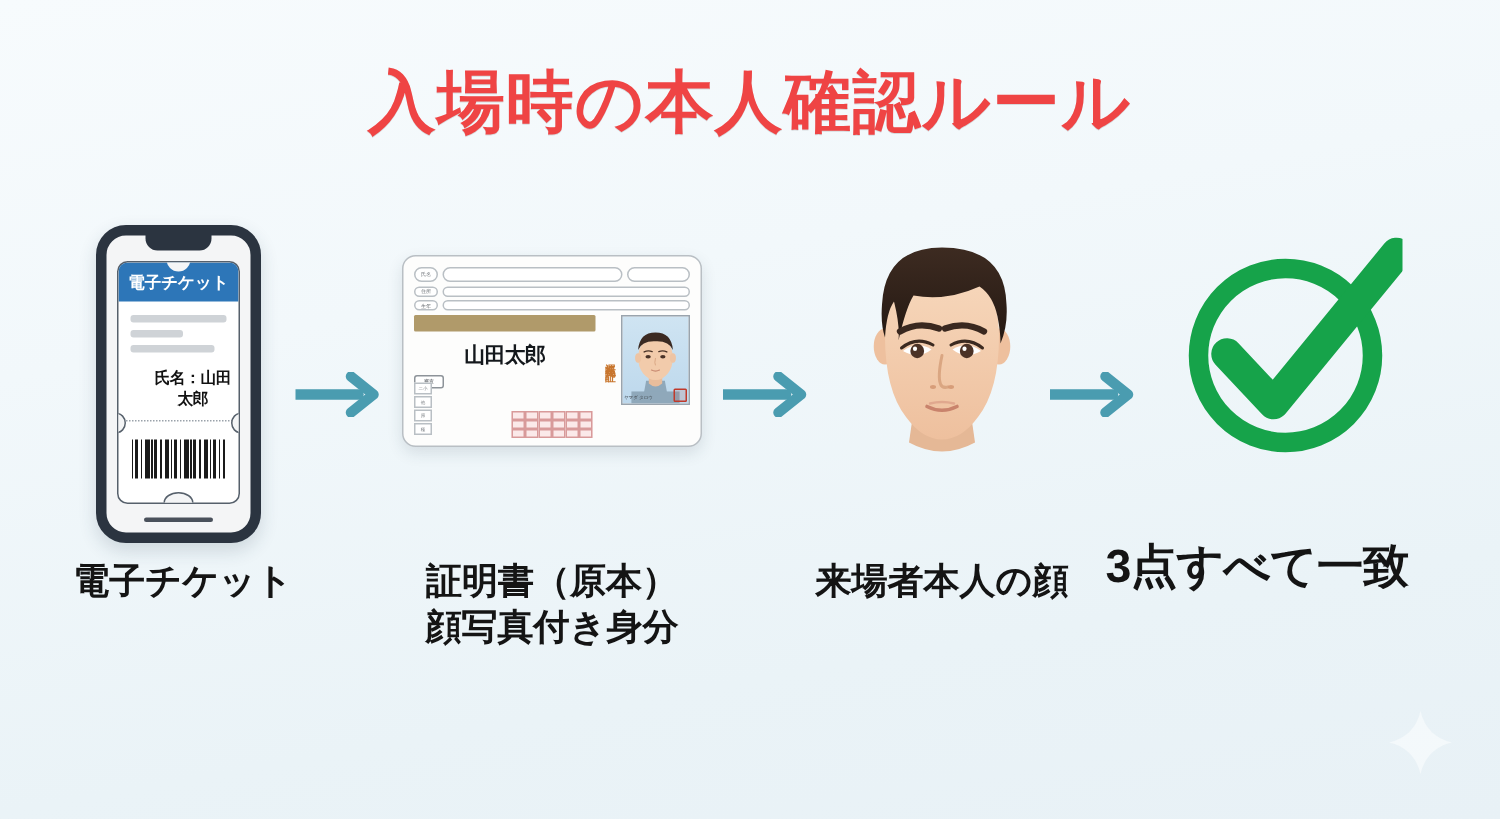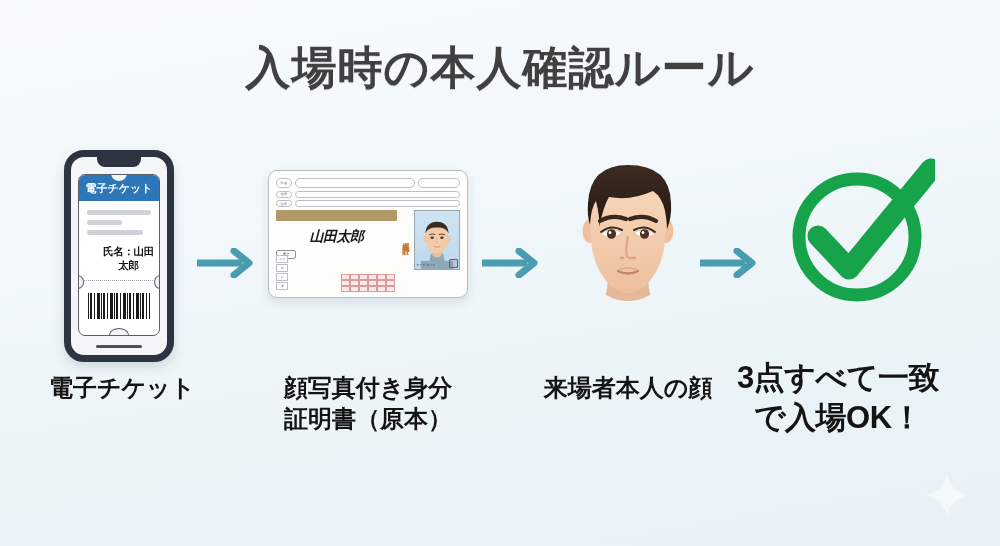--- a/index.html
+++ b/index.html
@@ -13,21 +13,21 @@
   
   .sparkle {
     position:absolute; right:30px; bottom:28px;
     width:46px; height:46px; opacity:.55;
   }
 
   
   .title {
     position:absolute; top:38px; left:0; width:100%;
     text-align:center;
-    font-size:45px; font-weight:bold; color:#404040;
+    font-size:45px; font-weight:bold; color:#ef4444;
     letter-spacing:1px;
     text-shadow:0 1px 0 rgba(0,0,0,.12);
   }
 
   
   .stage {
     position:absolute; top:145px; left:0; width:100%; height:230px;
   }
   .node { position:absolute; }
 
@@ -110,21 +110,21 @@
   .lic-tag {
     width:16px; border:1px solid #b9bfc4; border-radius:6px;
     font-size:3.4px; color:#6a6f74; display:flex;
     align-items:center; justify-content:center; background:#fff;
   }
   .lic-fill {
     flex:1; border:1px solid #b9bfc4; border-radius:6px; background:#fff; height:10px;
   }
   .lic-fill.sm { height:7px; }
   .lic-mid { display:flex; gap:3px; margin-top:2px; }
-  .lic-left { flex:1; position:relative;font-style:italic; }
+  .lic-left { flex:1; position:relative; }
   .lic-brown { height:11px; background:#b09a6a; border-radius:1px; }
   .lic-name {
     font-size:14px; font-weight:bold; color:#14181c;
     text-align:center; margin-top:7px; letter-spacing:-.5px;
   }
   .lic-btn {
     margin-top:4px; width:20px; height:9px;
     border:1px solid #8d9399; border-radius:2px; background:#fff;
     font-size:3.4px; color:#5c6167; display:flex; align-items:center; justify-content:center;
   }
@@ -358,28 +358,27 @@
       <path d="M33 79 L64 112 L146 12" fill="none" stroke="#16a34a" stroke-width="21" stroke-linecap="round" stroke-linejoin="round"></path>
     </svg>
   </div>
 
 </div>
 
 <div class="caption cap1">
   <div>電子チケット</div>
 </div>
 <div class="caption cap2">
+  <div>証明書（原本）</div>
   <div>顔写真付き身分</div>
-  <div>証明書（原本）</div>
 </div>
 <div class="caption cap3">
   <div>来場者本人の顔</div>
 </div>
 <div class="caption cap4">
   <div>3点すべて一致</div>
-  <div>で入場OK！</div>
 </div>
 
 <div class="sparkle">
   <svg viewBox="0 0 46 46" width="46" height="46">
     <path d="M23 2 Q27 19 44 23 Q27 27 23 44 Q19 27 2 23 Q19 19 23 2 Z" fill="#ffffff" opacity=".85"></path>
   </svg>
 </div>
 
 </body></html>

